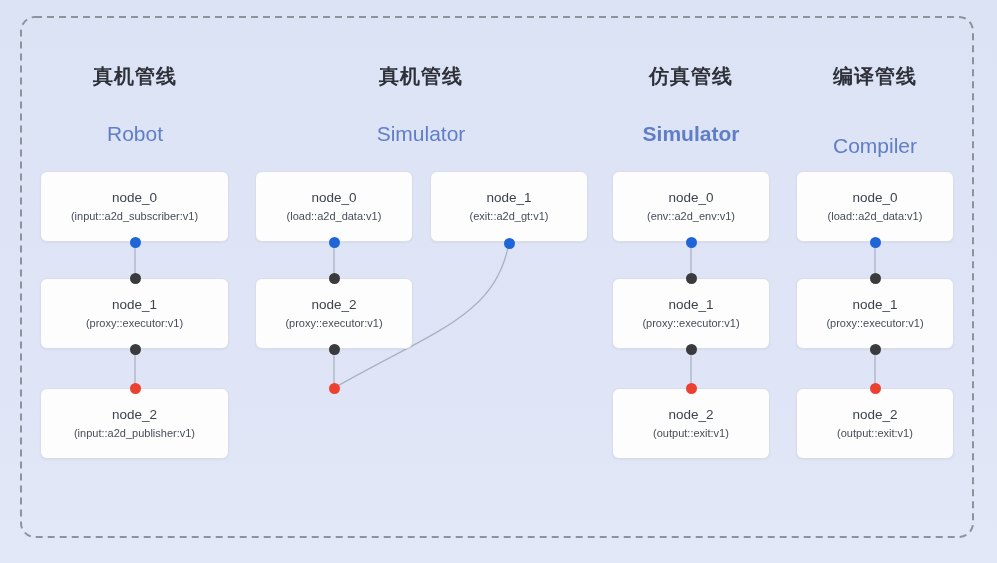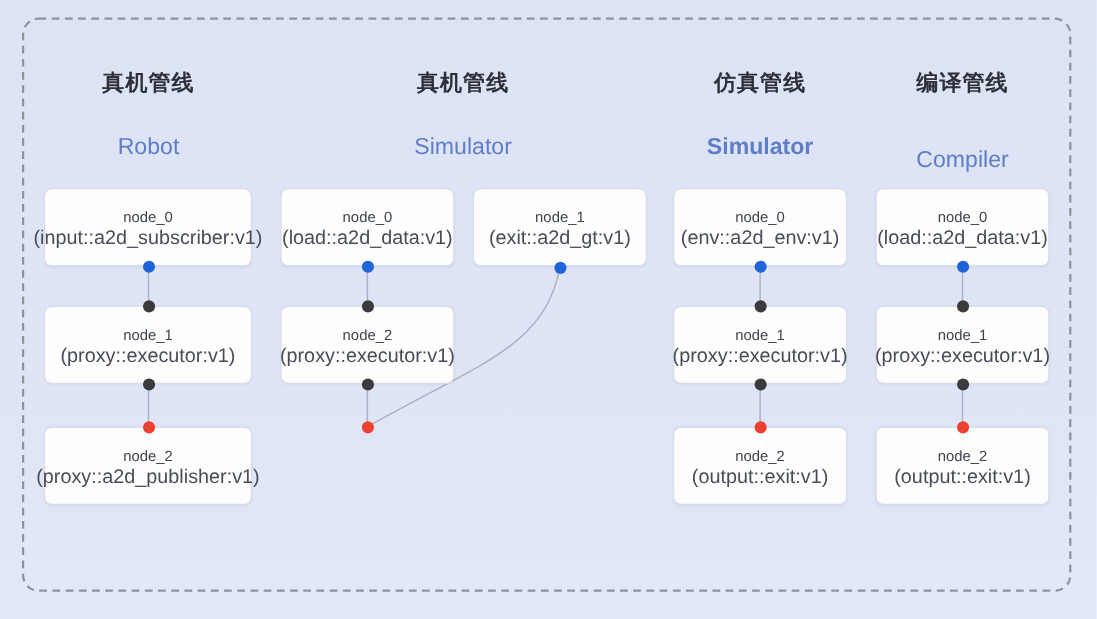--- a/index.html
+++ b/index.html
@@ -18,21 +18,21 @@
     position:absolute;top:121px;width:200px;height:26px;
     text-align:center;font-size:21px;font-weight:400;color:#5f7ec6;line-height:26px;
   }
   .node{
     position:absolute;height:71px;box-sizing:border-box;
     background:#fdfdfe;border:1px solid #d8dde7;border-radius:7px;
     box-shadow:0 1px 2px rgba(60,70,110,0.06);
     display:flex;flex-direction:column;align-items:center;justify-content:center;gap:2px;
   }
   .node-name{font-size:13.5px;color:#3d434c;line-height:16px;}
-  .node-type{font-size:18px;color:#474d57;line-height:16px;}
+  .node-type{font-size:11px;color:#474d57;line-height:16px;}
   .dot{
     position:absolute;width:11px;height:11px;border-radius:50%;
   }
   .dot-blue{background:#2065d8;}
   .dot-dark{background:#3b3b3d;}
   .dot-red{background:#ec4130;}
   .row1{top:171px;} .row2{top:278px;} .row3{top:388px;}
   .col-robot{left:40px;width:189px;}
   .col-evalA{left:255px;width:158px;}
   .col-evalB{left:430px;width:158px;}
@@ -74,21 +74,21 @@
   <div class="node col-robot row1">
     <div class="node-name">node_0</div>
     <div class="node-type">(input::a2d_subscriber:v1)</div>
   </div>
   <div class="node col-robot row2">
     <div class="node-name">node_1</div>
     <div class="node-type">(proxy::executor:v1)</div>
   </div>
   <div class="node col-robot row3">
     <div class="node-name">node_2</div>
-    <div class="node-type">(proxy::a2d_publisher:v1)</div>
+    <div class="node-type">(input::a2d_publisher:v1)</div>
   </div>
 
   <div class="node col-evalA row1">
     <div class="node-name">node_0</div>
     <div class="node-type">(load::a2d_data:v1)</div>
   </div>
   <div class="node col-evalB row1">
     <div class="node-name">node_1</div>
     <div class="node-type">(exit::a2d_gt:v1)</div>
   </div>

